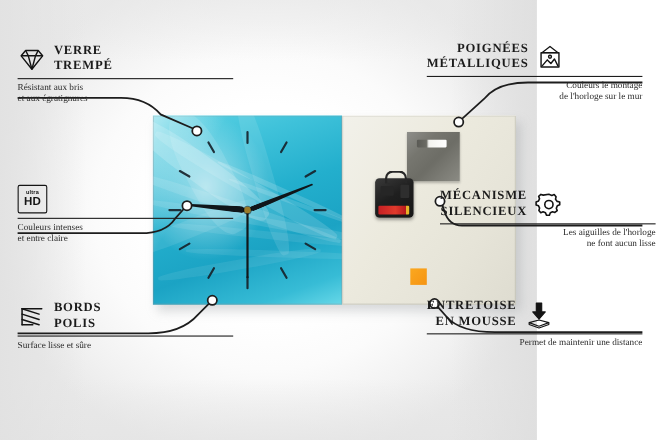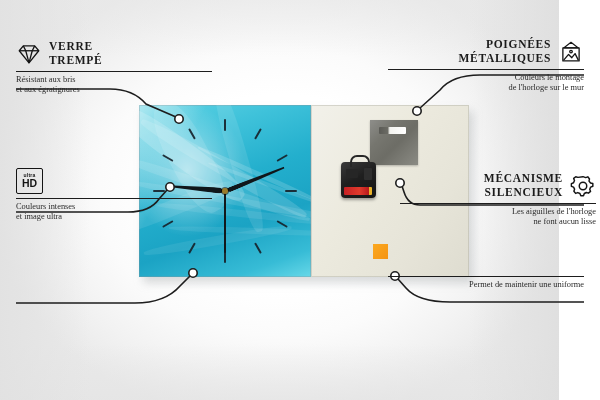--- a/index.html
+++ b/index.html
@@ -2,21 +2,21 @@
 <html><head>
 <meta charset="utf-8">
 <style>
   html,body{margin:0;padding:0;}
   body{
     width:600px;height:400px;overflow:hidden;
     font-family:"Liberation Serif", serif;
     background:#ffffff;
   }
   #stage{
-    position:relative;width:559px;height:400px;
+    position:relative;width:488px;height:400px;
     background:
       radial-gradient(ellipse 52% 58% at 50% 48%, #ffffff 0%, #ffffff 42%, #fbfbfb 62%, #f2f2f2 82%, #e9e9e9 100%);
   }
   .vig{
     position:absolute;inset:0;pointer-events:none;
     background:
       linear-gradient(to right, rgba(225,225,225,.85) 0%, rgba(255,255,255,0) 16%, rgba(255,255,255,0) 84%, rgba(222,222,222,.85) 100%),
       linear-gradient(to bottom, rgba(232,232,232,.55) 0%, rgba(255,255,255,0) 14%, rgba(255,255,255,0) 86%, rgba(228,228,228,.7) 100%);
   }
 
@@ -102,21 +102,21 @@
   .cap{position:absolute;left:50%;top:50%;width:6px;height:6px;margin:-3px 0 0 -3px;
        border-radius:50%;background:#9a7b2a;box-shadow:0 0 0 1px rgba(0,0,0,.5);}
 
   
   #wires{position:absolute;left:0;top:0;width:600px;height:400px;pointer-events:none;}
 
   
   .feat{position:absolute;width:196px;}
   .feat .row{display:flex;align-items:center;gap:7px;}
   .feat.left .row{justify-content:flex-start;}
-  .feat.right .row{justify-content:flex-end;}
+  .feat.right .row{}
   .feat .title{
     font-family:"Liberation Serif", serif;font-weight:bold;
     font-size:11.5px;letter-spacing:.7px;color:#1b1b1b;line-height:13.5px;
     text-transform:uppercase;
   }
   .feat.left .title{text-align:left;}
   .feat.right .title{text-align:right;}
   .feat .rule{height:1px;background:#1d1d1d;margin:4px 0 3px 0;}
   .feat .desc{
     font-family:"Liberation Serif", serif;font-size:8.4px;line-height:10.4px;
@@ -235,23 +235,42 @@
   </div>
 
   <div class="feat left" style="left:16px;top:168px;">
     <div class="row">
       <div class="hdbox">
         <span class="u">ultra</span>
         <span class="h">HD</span>
       </div>
     </div>
     <div class="rule"></div>
-    <div class="desc"><span>Couleurs intenses</span><br><span>et image ultra</span></div>
-  </div>
-
+    <div class="desc"><span>Couleurs intenses</span><br><span>et entre claire</span></div>
+  </div>
+
+  <div class="feat left" style="left:16px;top:274px;">
+    <div class="row">
+      <svg class="ic" viewBox="0 0 32 32">
+        <g stroke="#141414" stroke-width="1.7" stroke-linecap="round" fill="none">
+          <path d="M5,7 L27,7"></path>
+            <path d="M5,7 L24,13"></path>
+            <path d="M5,13 L24,19"></path>
+          <path d="M5,19 L24,25"></path>
+            <path d="M5,25 L17,25"></path>
+          <path d="M5,7 L5,25"></path>
+        </g>
+      </svg>
+      <div>
+        <div class="title"><span>BORDS</span><br><span>POLIS</span></div>
+      </div>
+    </div>
+    <div class="rule"></div>
+    <div class="desc"><span>Surface lisse et sûre</span></div>
+  </div>
 
   <div class="feat right" style="left:388px;top:38px;">
     <div class="row">
       <div>
         <div class="title"><span>POIGNÉES</span><br><span>MÉTALLIQUES</span></div>
       </div>
       <svg class="ic" viewBox="0 0 32 32">
         <g fill="none" stroke="#141414" stroke-width="1.6" stroke-linejoin="round">
           <path d="M16,4 L7,11 L25,11 Z" stroke-width="1.4"></path>
           <rect x="6" y="11" width="20" height="16"></rect>
@@ -274,16 +293,28 @@
           <path d="M16,4.5 l3.3,1.2 2.6,-1.0 2.1,2.6 -0.6,2.7 1.9,2.4 2.8,0.6 0,3.3 -2.7,1.1 -1.1,2.7 1.0,2.6 -2.6,2.1 -2.6,-0.8 -2.5,1.2 -1.0,2.7 -3.3,0 -1.1,-2.7 -2.7,-1.1 -2.6,1.0 -2.1,-2.6 0.8,-2.6 -1.2,-2.5 -2.7,-1.0 0,-3.3 2.7,-1.1 1.1,-2.7 -1.0,-2.6 2.6,-2.1 2.6,0.8 z"></path>
           <circle cx="16" cy="16" r="4.6"></circle>
         </g>
       </svg>
     </div>
     <div class="rule"></div>
     <div class="desc"><span>Les aiguilles de l'horloge</span><br><span>ne font aucun lisse</span></div>
   </div>
 
   <div class="feat right" style="left:388px;top:272px;">
-    <div class="rule"></div>
-    <div class="desc"><span>Permet de maintenir une uniforme</span><br></div>
+    <div class="row">
+      <div>
+        <div class="title"><span>ENTRETOISE</span><br><span>EN MOUSSE</span></div>
+      </div>
+      <svg class="ic" viewBox="0 0 32 32">
+        <g fill="#141414" stroke="#141414" stroke-width="1.3" stroke-linejoin="round">
+          <path d="M13,3 L19,3 L19,13 L23,13 L16,21 L9,13 L13,13 Z"></path>
+          <path d="M16,22 L27,25 L16,29 L5,25 Z" fill="none"></path>
+          <path d="M5,25 L5,27 L16,31 L27,27 L27,25" fill="none"></path>
+        </g>
+      </svg>
+    </div>
+    <div class="rule"></div>
+    <div class="desc"><span>Permet de maintenir une distance</span><br></div>
   </div>
 </div>
 
 </body></html>

